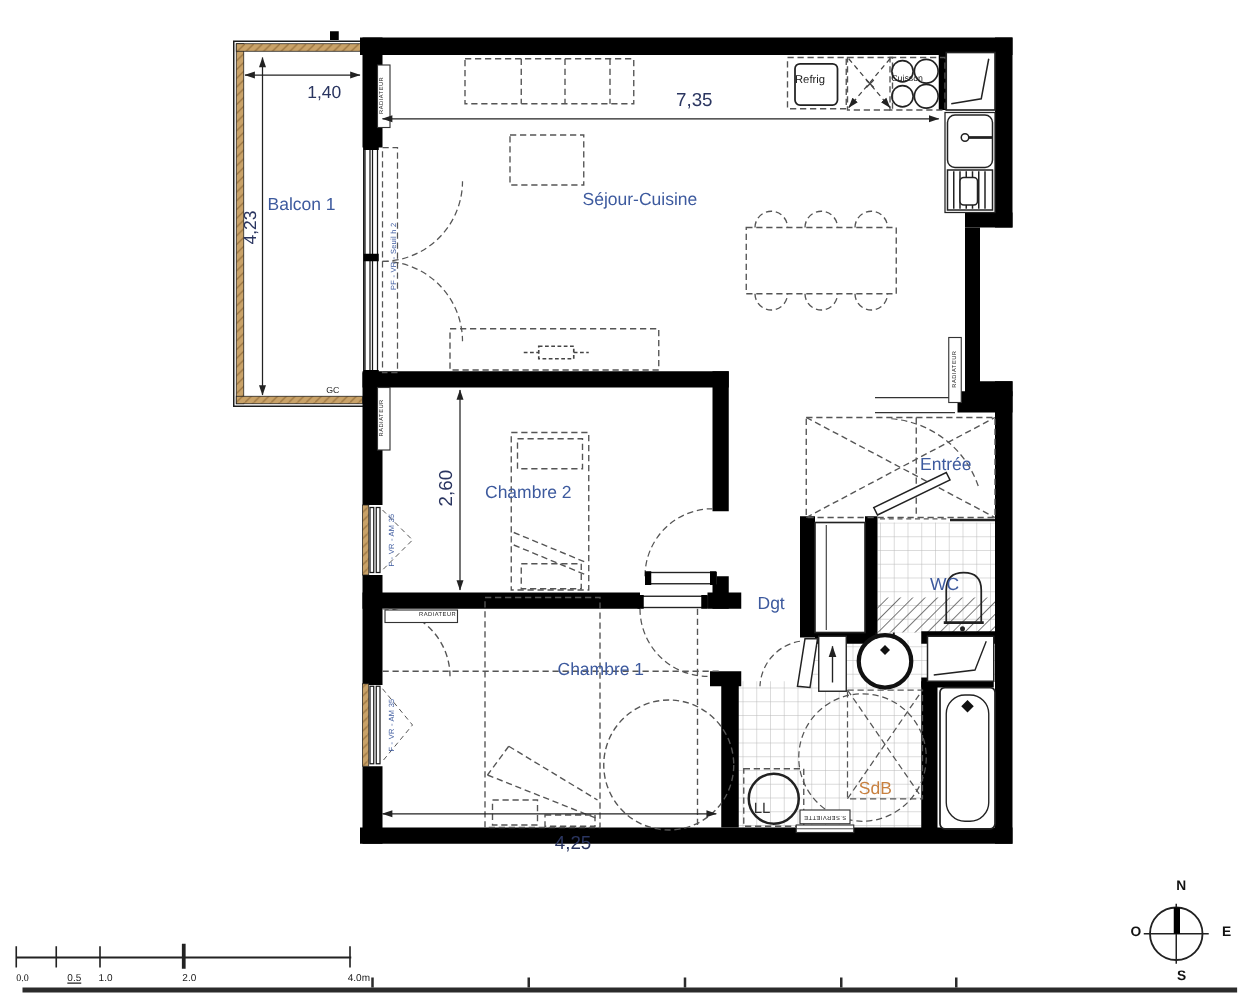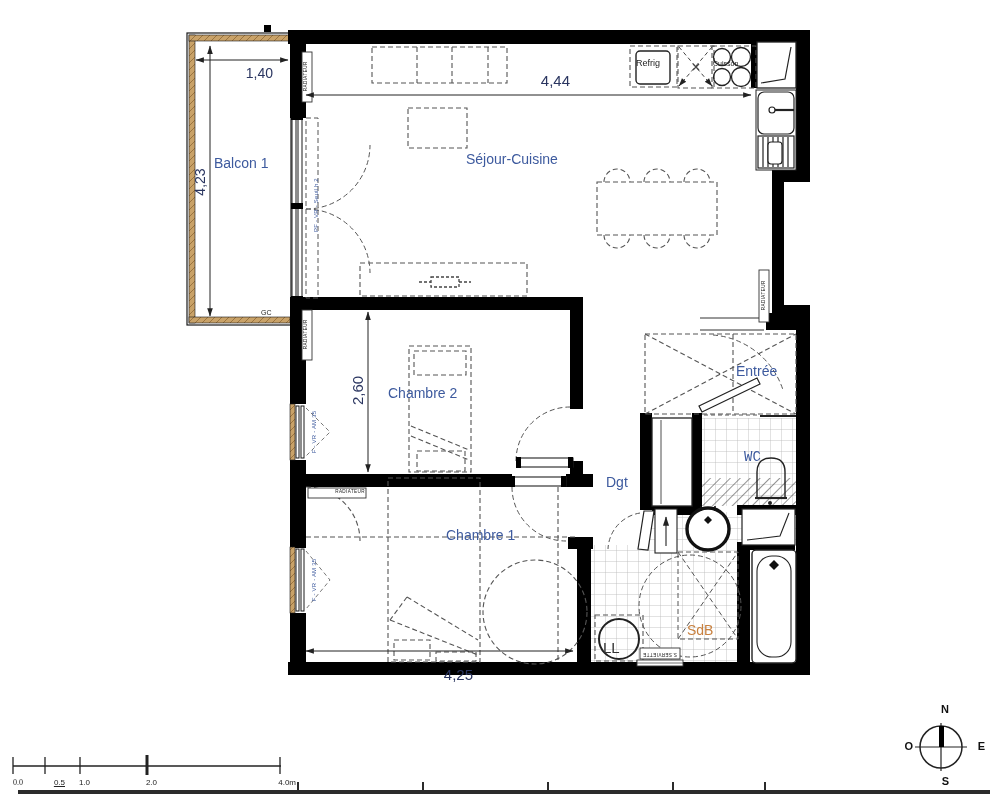--- a/index.html
+++ b/index.html
@@ -312,34 +312,34 @@
     <rect x="672" y="782" width="2" height="8"></rect>
     <rect x="764" y="782" width="2" height="8"></rect>
   </g>
 </svg>
 
   <div class="lbl room" style="left:214px;top:156px;">Balcon 1</div>
   <div class="lbl room" style="left:466px;top:152px;">Séjour-Cuisine</div>
   <div class="lbl room" style="left:388px;top:386px;">Chambre 2</div>
   <div class="lbl room" style="left:446px;top:528px;">Chambre 1</div>
   <div class="lbl room" style="left:736px;top:364px;">Entrée</div>
-  <div class="lbl room" style="left:744px;top:450px;font-family:Liberation Mono, monospace;">WC</div>
+  <div class="lbl room" style="left:744px;top:460px;">WC</div>
   <div class="lbl room" style="left:606px;top:475px;">Dgt</div>
   <div class="lbl room-orange" style="left:687px;top:583px;">SdB</div>
 
   <div class="lbl dim-sm ctr" style="left:209px;top:66px;width:64px;">1,40</div>
   <div class="lbl dim-sm rot90" style="left:180px;top:175px;width:40px;">4,23</div>
-  <div class="lbl dim ctr" style="left:520px;top:73px;width:50px;">4,44</div>
+  <div class="lbl dim ctr" style="left:520px;top:73px;width:50px;">7,35</div>
   <div class="lbl dim rot90" style="left:337px;top:383px;width:40px;">2,60</div>
   <div class="lbl dim ctr" style="left:423px;top:630px;width:50px;margin-top:37px;">4,25</div>
 
   <div class="lbl tiny" style="left:261px;top:309px;">GC</div>
   <div class="lbl" style="left:636px;top:59px;font-size:9px;color:#222;">Refrig</div>
   <div class="lbl tiny" style="left:713px;top:60px;">Cuisson</div>
-  <div class="lbl" style="left:603px;top:640px;font-size:15px;color:#333;">LL</div>
+  <div class="lbl" style="left:603px;top:640px;font-size:12px;color:#333;">LL</div>
   <div class="lbl micro rot180" style="left:641px;top:651px;width:38px;">S.SERVIETTE</div>
 
   <div class="lbl micro rot90" style="left:282px;top:74px;width:48px;">RADIATEUR</div>
   <div class="lbl micro rot90" style="left:282px;top:332px;width:48px;">RADIATEUR</div>
   <div class="lbl micro ctr" style="left:309px;top:490px;width:56px;">RADIATEUR</div>
   <div class="lbl micro rot90" style="left:740px;top:293px;width:48px;">RADIATEUR</div>
 
   <div class="lbl winlbl rot90" style="left:271px;top:202px;width:90px;">PF - VR - Seuil h 2</div>
   <div class="lbl winlbl rot90" style="left:279px;top:429px;width:70px;">F - VR - AM 35</div>
   <div class="lbl winlbl rot90" style="left:279px;top:577px;width:70px;">F - VR - AM 35</div>

